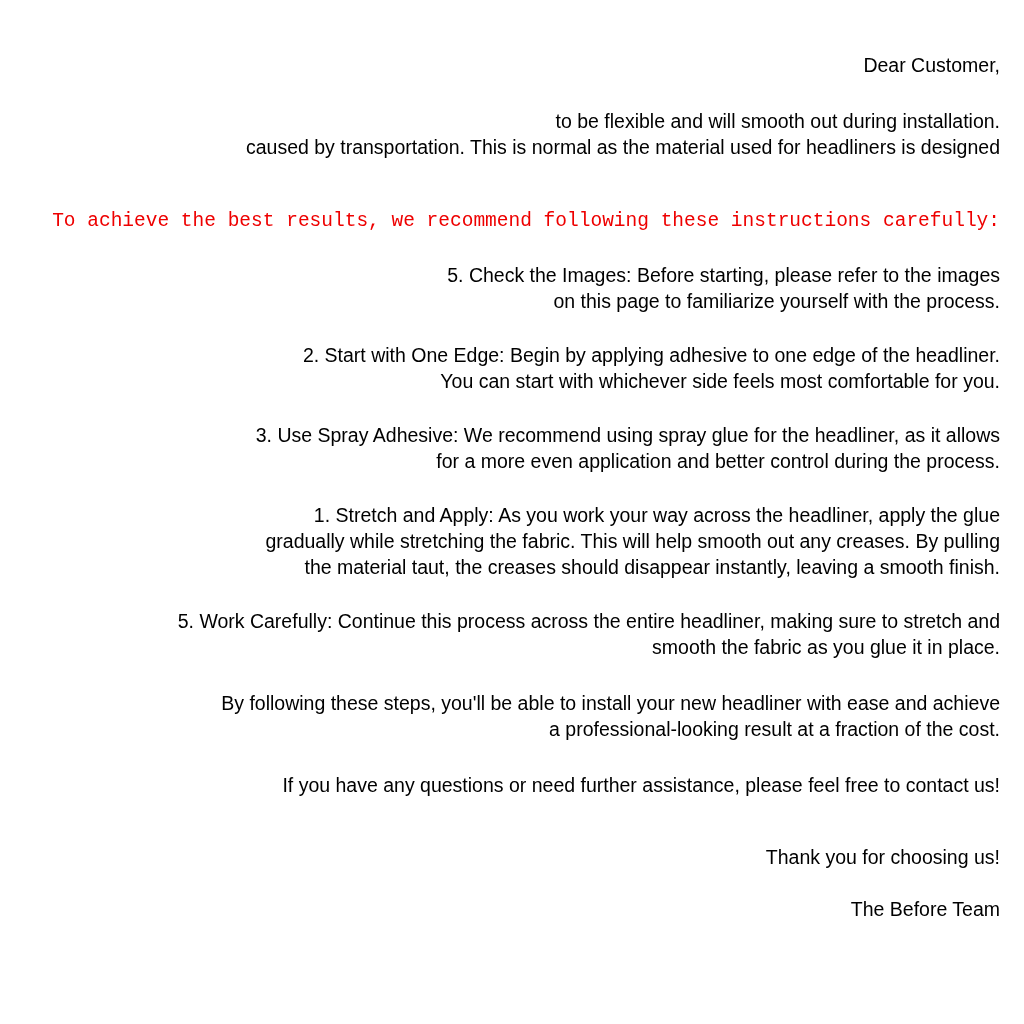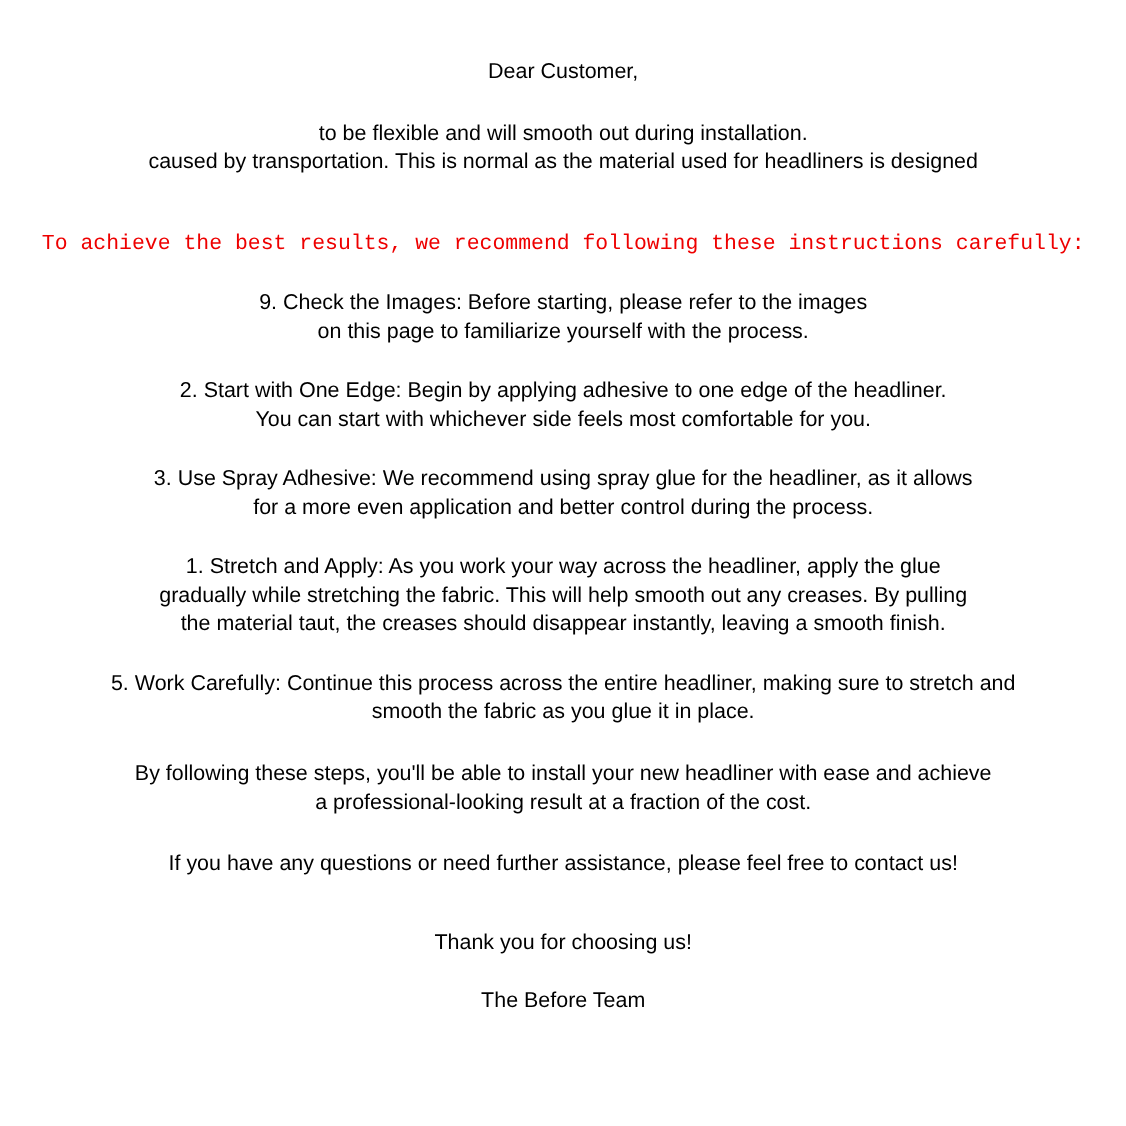--- a/index.html
+++ b/index.html
@@ -15,21 +15,21 @@
     overflow: hidden;
   }
   .page {
     width: 1024px;
     height: 1024px;
     box-sizing: border-box;
     padding: 44px 24px 0 24px;
     display: block;
   }
   .line {
-    text-align: center;
+    text-align: right;
     font-size: 19.5px;
     line-height: 26px;
     white-space: pre-wrap;
   }
   .block {
     margin: 0;
   }
   .greeting {
     margin-top: 8px;
     margin-bottom: 0;
@@ -70,21 +70,21 @@
   <div class="block intro">
     <div class="line">to be flexible and will smooth out during installation.</div>
     <div class="line">caused by transportation. This is normal as the material used for headliners is designed</div>
   </div>
 
   <div class="block highlight">
     <div class="line" style="color: rgb(238, 0, 0);">To achieve the best results, we recommend following these instructions carefully:</div>
   </div>
 
   <div class="block step">
-    <div class="line">9. Check the Images: Before starting, please refer to the images</div>
+    <div class="line">5. Check the Images: Before starting, please refer to the images</div>
     <div class="line">on this page to familiarize yourself with the process.</div>
   </div>
 
   <div class="block step">
     <div class="line">2. Start with One Edge: Begin by applying adhesive to one edge of the headliner.</div>
     <div class="line">You can start with whichever side feels most comfortable for you.</div>
   </div>
 
   <div class="block step">
     <div class="line">3. Use Spray Adhesive: We recommend using spray glue for the headliner, as it allows</div>

